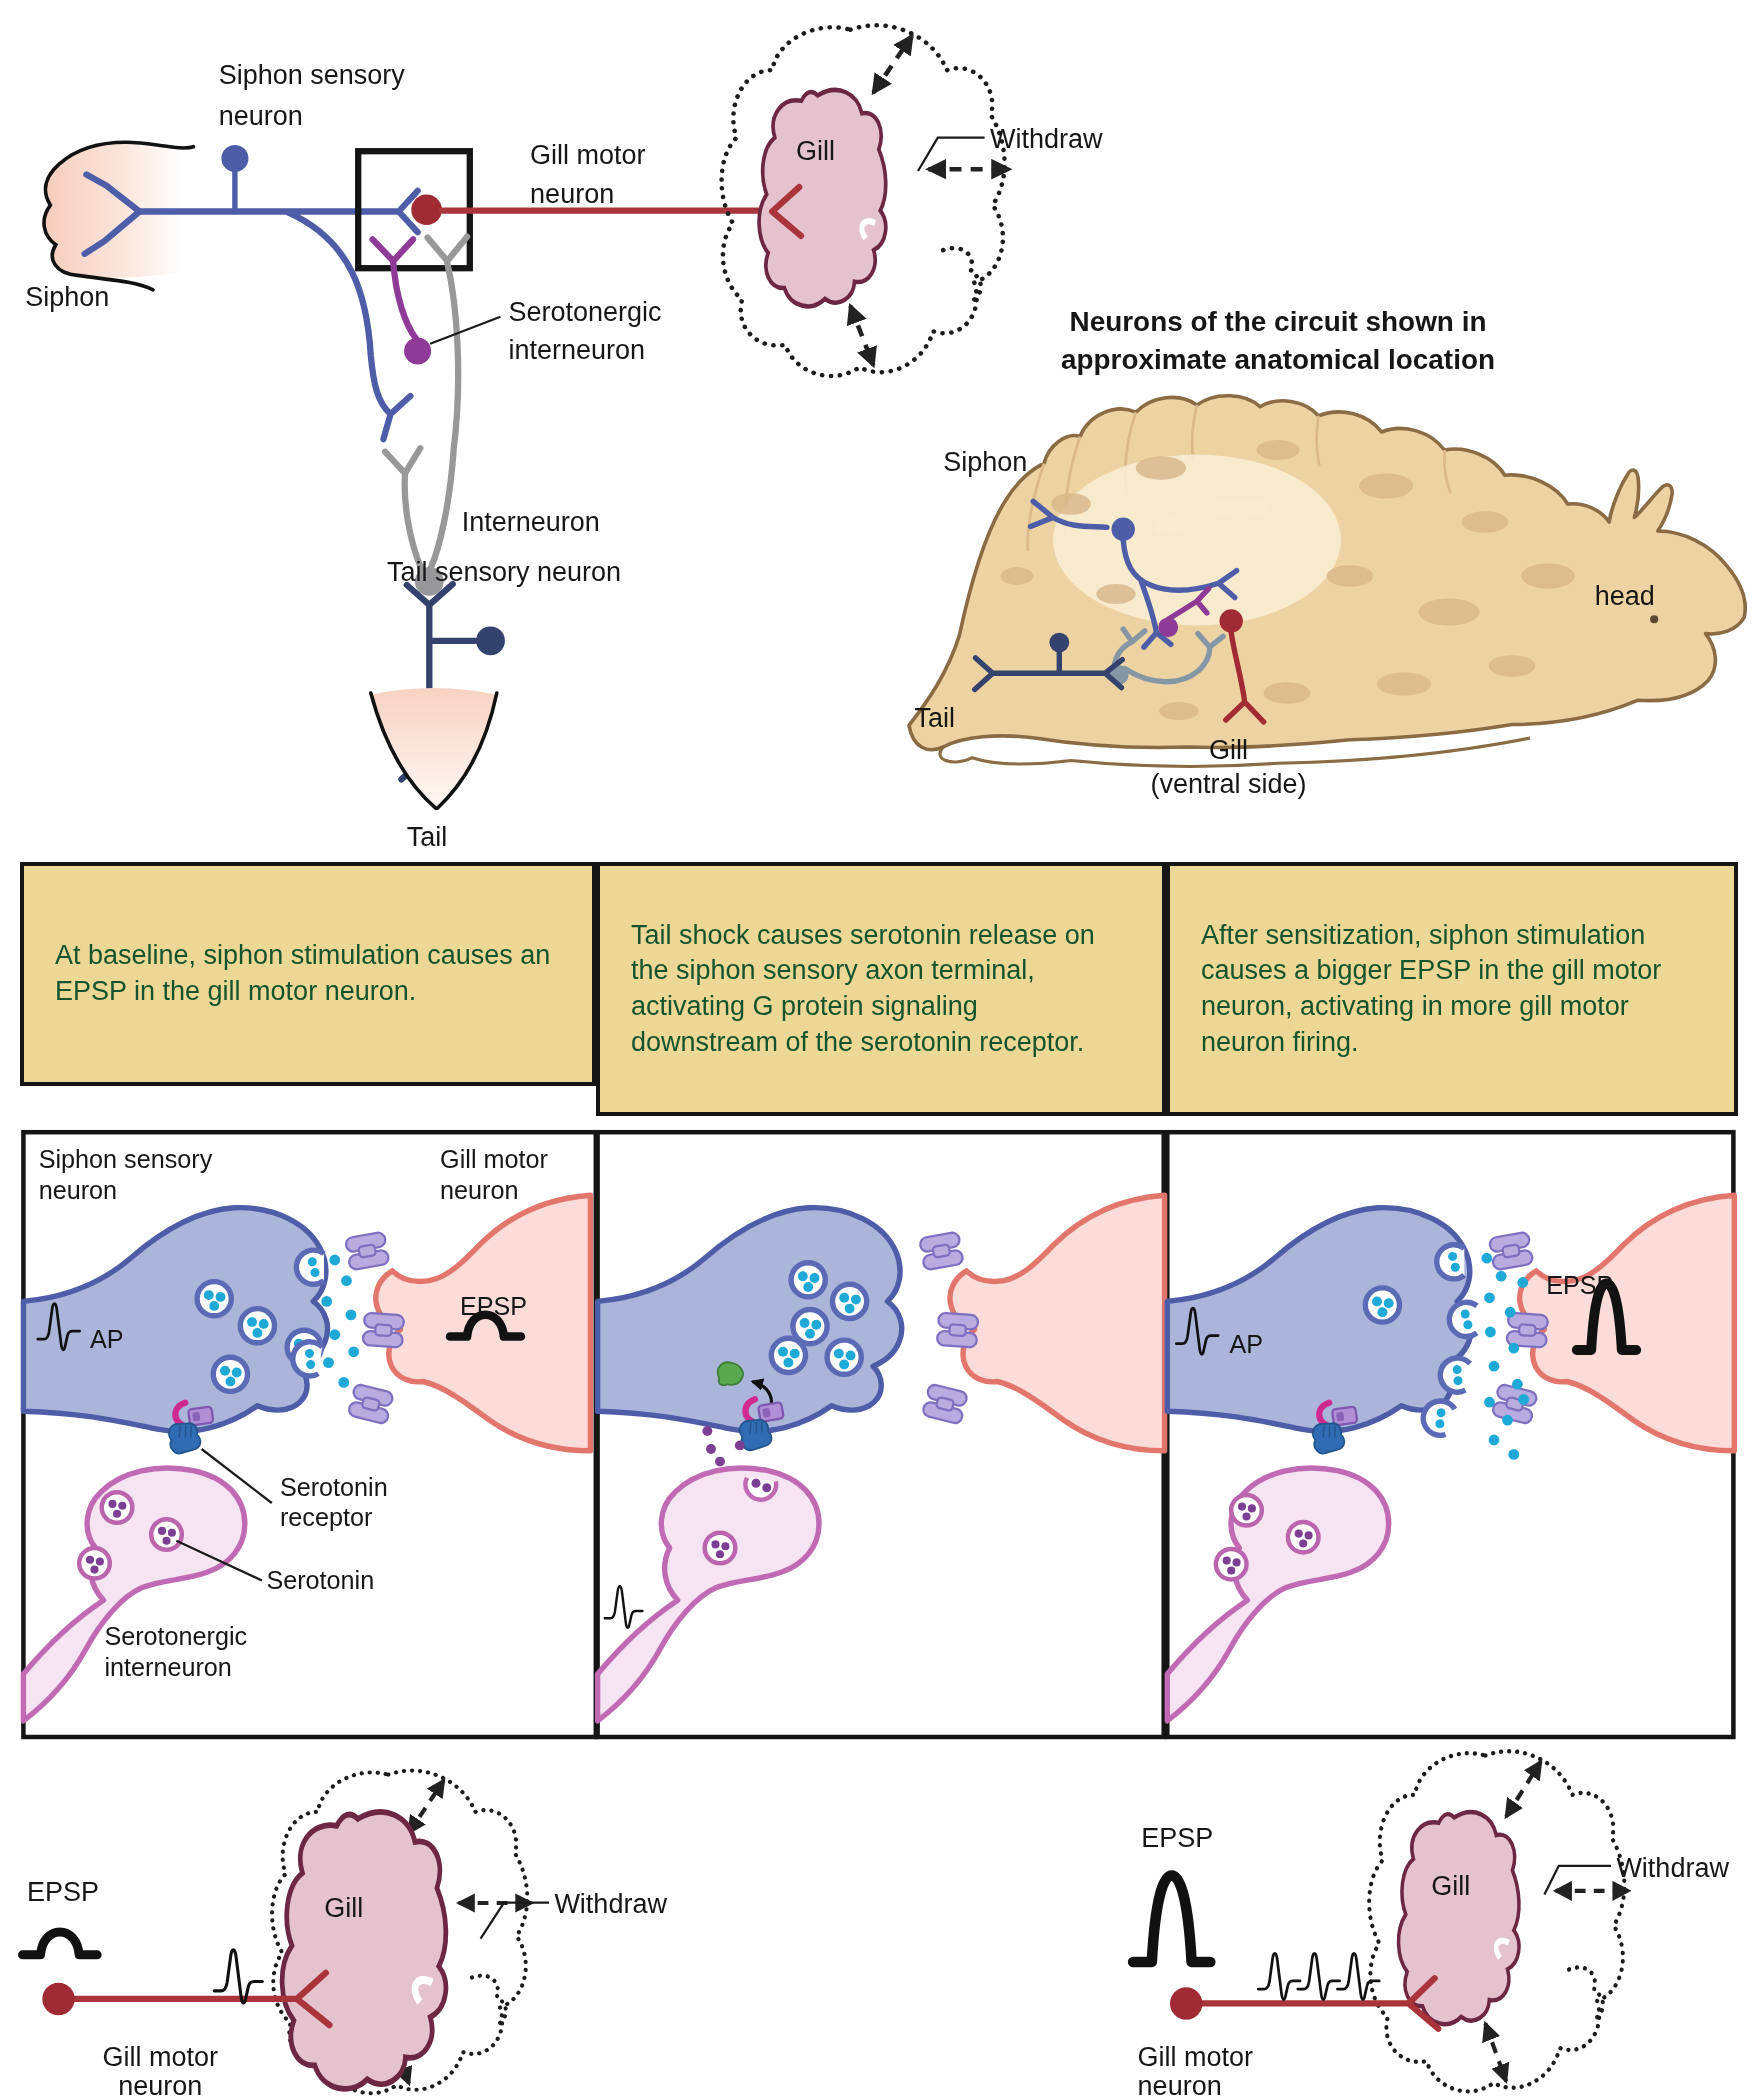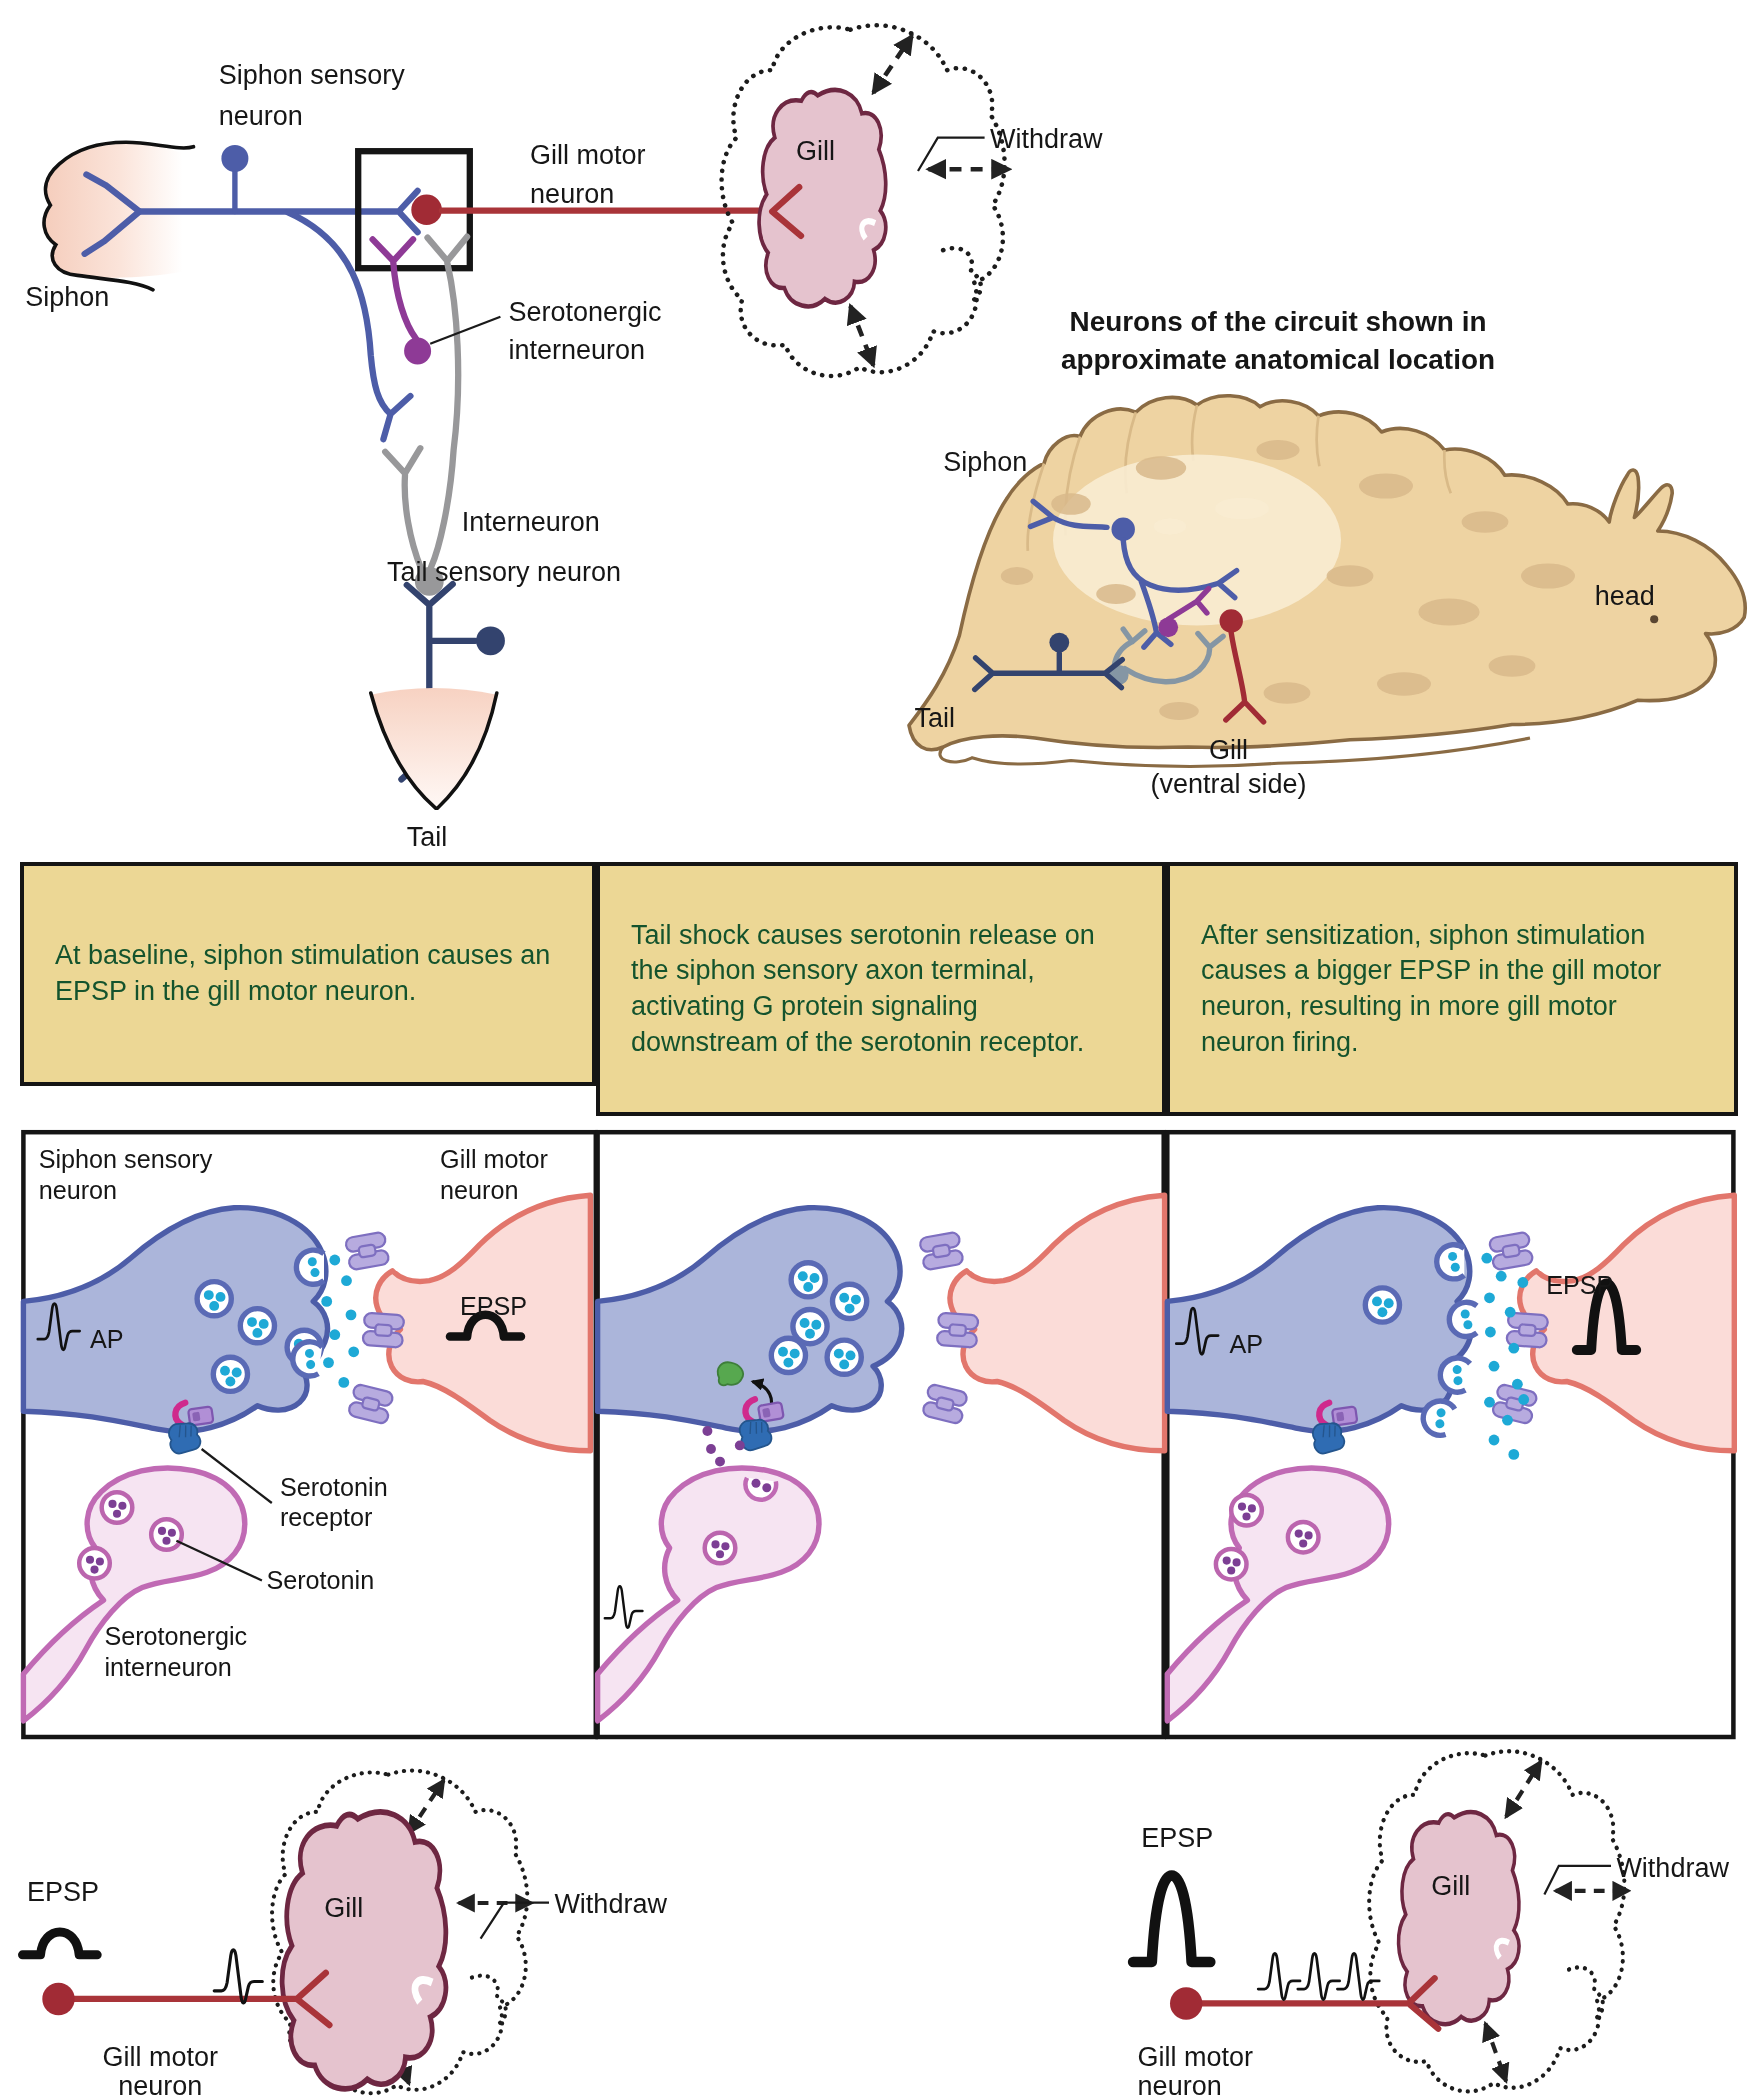--- a/index.html
+++ b/index.html
@@ -214,21 +214,21 @@
       <text x="1016" y="808">Tail</text>
       <text x="1772" y="672">head</text>
       <text x="1365" y="843" text-anchor="middle">Gill</text>
       <text x="1365" y="881" text-anchor="middle">(ventral side)</text>
     </g>
   </g>
 </svg>
 
 <div class="caption" style="left:20px;top:862px;width:576px;height:224px;">At baseline, siphon stimulation causes an EPSP in the gill motor neuron.</div>
 <div class="caption" style="left:596px;top:862px;width:570px;height:254px;">Tail shock causes serotonin release on the siphon sensory axon terminal, activating G protein signaling downstream of the serotonin receptor.</div>
-<div class="caption" style="left:1166px;top:862px;width:572px;height:254px;">After sensitization, siphon stimulation causes a bigger EPSP in the gill motor neuron, resulting in more gill motor neuron firing.</div>
+<div class="caption" style="left:1166px;top:862px;width:572px;height:254px;">After sensitization, siphon stimulation causes a bigger EPSP in the gill motor neuron, activating in more gill motor neuron firing.</div>
 
 <svg viewBox="0 0 1950 700" width="1755" height="630" style="top:1125px">
 
   <defs>
     <g id="synbase">
       <path class="memb-b" d="M26,196 C70,192 110,178 145,148 C175,122 215,95 260,92 C305,90 345,110 358,142 C366,162 362,183 348,196 C362,206 368,224 361,241 C355,256 342,264 332,268 C343,279 345,297 333,308 C320,320 300,318 286,312 C255,334 215,346 175,338 C135,330 95,320 26,318 Z"></path>
       <path class="memb-p" d="M656,78 C600,82 562,104 533,133 C513,154 497,169 477,173 C457,176 444,170 436,162 C422,170 414,186 419,202 C423,215 433,223 445,227 C434,237 428,253 435,268 C442,282 457,287 470,285 C492,290 514,306 544,328 C580,353 616,362 656,362 Z"></path>
       <path class="memb-s" d="M26,610 C55,575 85,548 115,528 C100,512 96,490 106,470 C92,452 94,425 112,408 C135,385 175,376 215,384 C252,392 272,415 272,443 C272,468 256,488 230,497 C205,506 180,505 158,514 C135,524 112,552 95,583 C78,614 55,640 26,662 Z"></path>
     </g>
   </defs>

